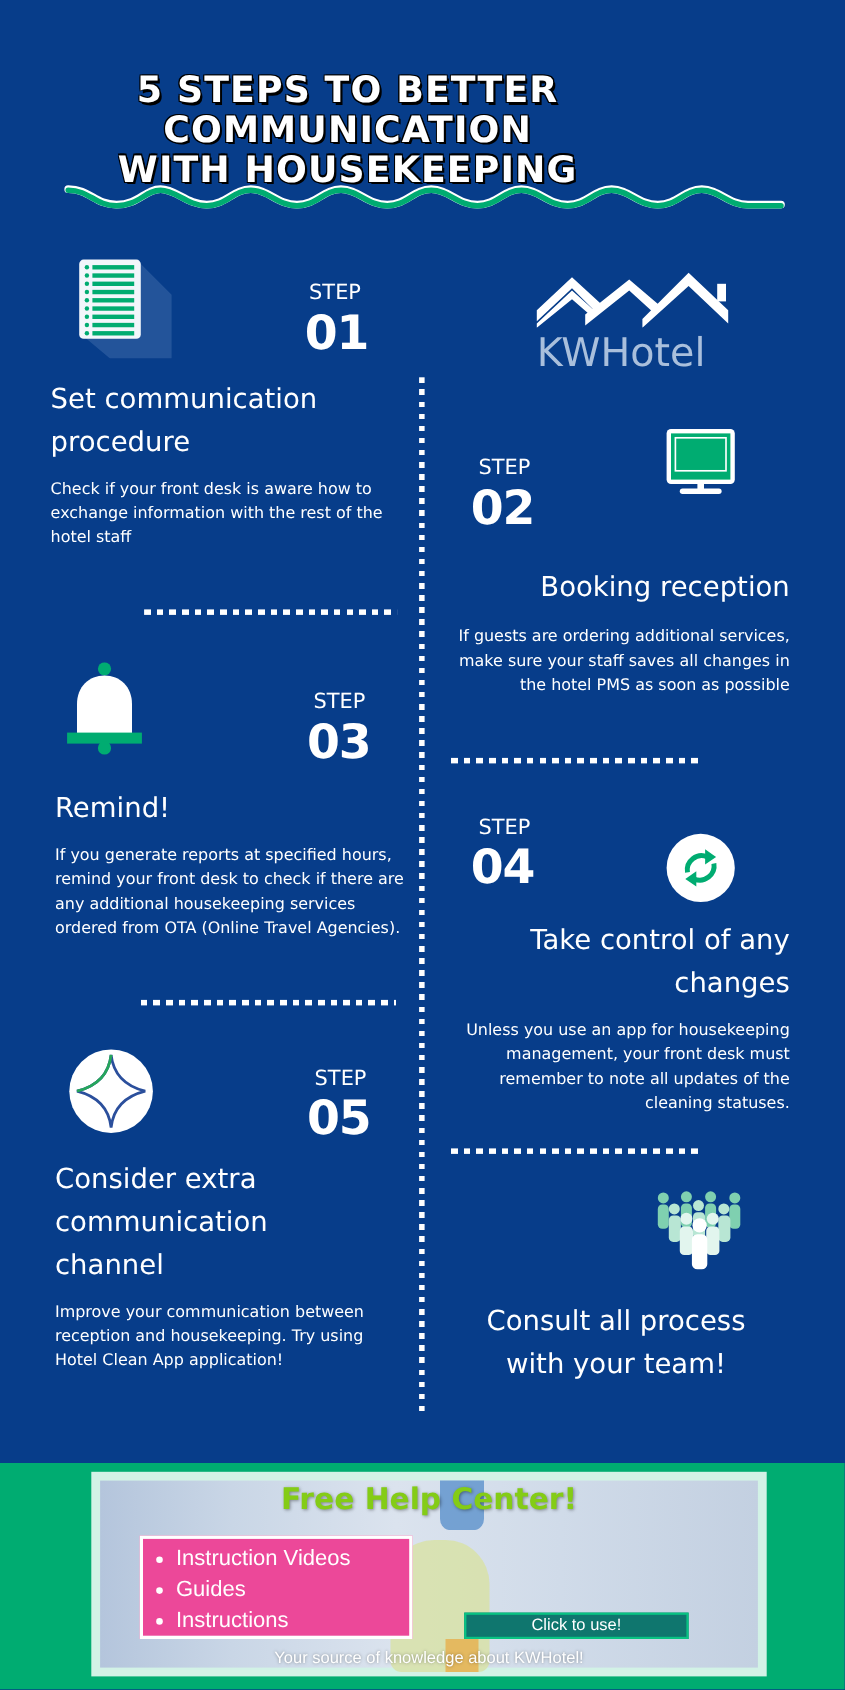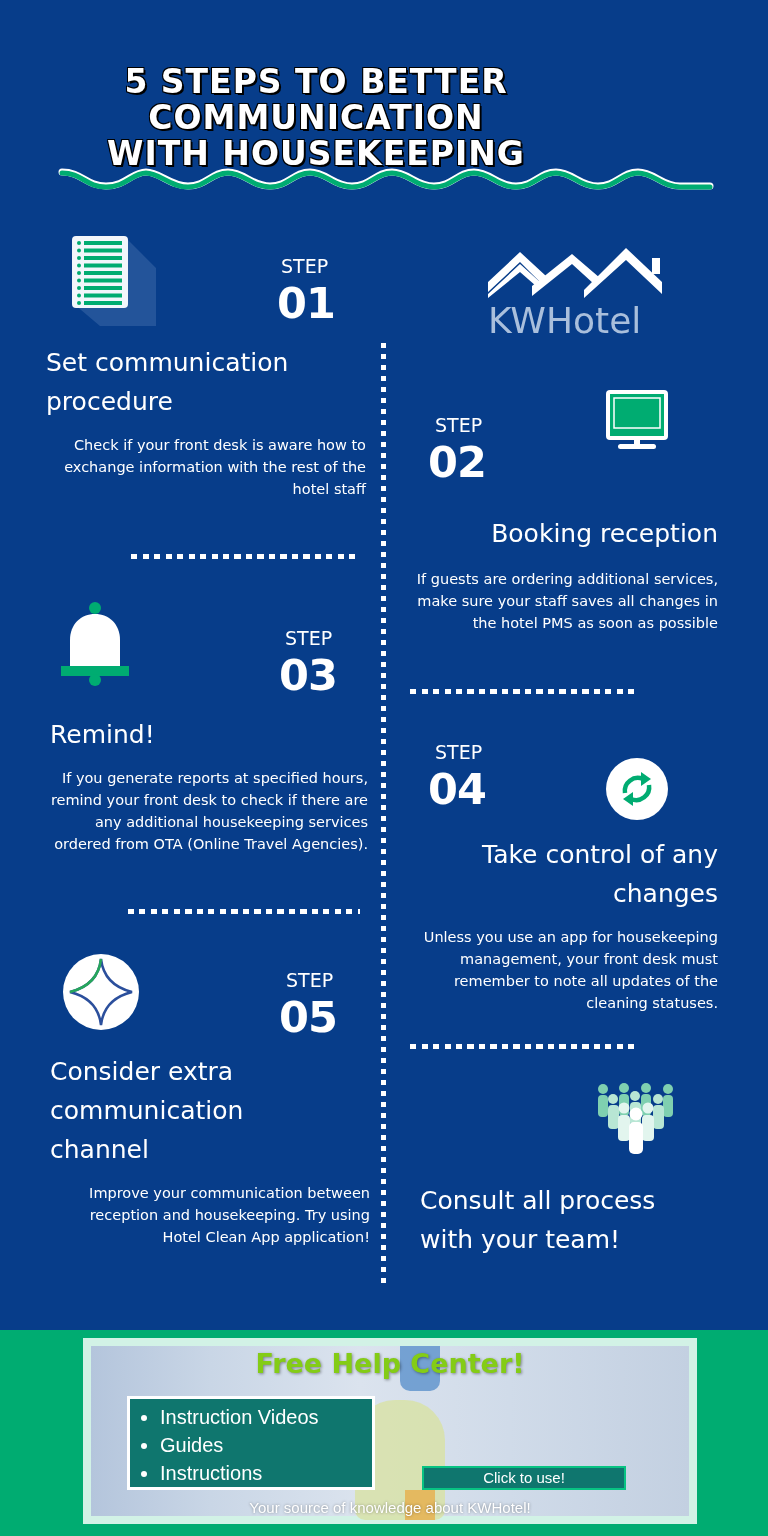--- a/index.html
+++ b/index.html
@@ -9,32 +9,32 @@
   .title { left:0; width:632px; top:64px; text-align:center; font-family:"DejaVu Sans", sans-serif;
            font-weight:bold; font-size:33px; line-height:36px; letter-spacing:1px;
            text-shadow: 2px 2px 0 #000, -1px -1px 0 #000, 1px -1px 0 #000, -1px 1px 0 #000; }
   .wave { left:58px; top:166px; }
   .vline { left:381px; top:343px; width:5px; height:945px;
            background: repeating-linear-gradient(to bottom, #fff 0 5px, transparent 5px 11px); }
   .hline { height:5px; background: repeating-linear-gradient(to right, #fff 0 6px, transparent 6px 11.5px); }
   .step-label { font-family:"DejaVu Sans", sans-serif; font-weight:normal; font-size:19px; line-height:20px; }
   .step-num { font-family:"DejaVu Sans", sans-serif; font-weight:bold; font-size:43px; line-height:44px; letter-spacing:-1px; }
   .heading { font-family:"DejaVu Sans", sans-serif; font-size:25px; line-height:39px; }
-  .body { font-family:"DejaVu Sans", sans-serif; font-size:14.5px; line-height:22px;text-align:right; }
+  .body { font-family:"DejaVu Sans", sans-serif; font-size:14.5px; line-height:22px; }
   .right { text-align:right; }
   .footer { left:0; top:1330px; width:768px; height:206px; background:#00ac71; }
   .banner { left:83px; top:1338px; width:614px; height:186px; background:#d2f2e6; }
   .banner-inner { left:91px; top:1346px; width:598px; height:170px;
       background: linear-gradient(90deg, #b4c5dc 0%, #c9d6e6 20%, #dbe3ee 45%, #d0dbe9 70%, #c3d0e1 100%); overflow:hidden; }
   .glove { left:355px; top:1400px; width:90px; height:120px; background:#d8e2a8; border-radius:40px 40px 10px 10px; opacity:0.85; }
   .handle { left:405px; top:1490px; width:30px; height:30px; background:#e4b960; }
   .bottle { left:400px; top:1346px; width:40px; height:45px; background:#4a86c7; border-radius:0 0 10px 10px; opacity:0.7; }
   .help-title { left:91px; width:598px; top:1348px; text-align:center; font-weight:bold; font-size:27px;
       font-family:"DejaVu Sans", sans-serif; color:#84cc16; text-shadow:1px 1px 3px rgba(0,0,0,0.4); }
-  .list-box { left:127px; top:1396px; width:242px; height:88px; background:#0f766e; border:3px solid #fff; }
+  .list-box { left:127px; top:1396px; width:242px; height:88px; background:#ec4899; border:3px solid #fff; }
   .list-box ul { margin:0; padding:4px 0 0 30px; font-size:20px; line-height:28px; font-family:"Liberation Sans", sans-serif; }
   .cta { left:422px; top:1466px; width:200px; height:20px; background:#0f766e; border:2px solid #08c383;
       font-size:15px; line-height:20px; text-align:center; color:#fff; cursor:pointer; font-family:"Liberation Sans", sans-serif; }
   .tagline { left:91px; width:598px; top:1499px; text-align:center; font-size:15px; color:#ffffff;
       font-family:"Liberation Sans", sans-serif; text-shadow:0 0 3px rgba(0,0,0,0.4); }
 </style>
 </head>
 <body>
 
 <div class="abs title">
@@ -165,21 +165,21 @@
     <circle cx="28" cy="26" r="5.5"></circle>
       <rect x="22" y="33" width="12" height="26" rx="4"></rect>
     <circle cx="52" cy="26" r="5.5"></circle>
       <rect x="46" y="33" width="12" height="26" rx="4"></rect>
   </g>
   <g fill="#fff">
     <circle cx="40" cy="32" r="6.5"></circle>
       <rect x="33" y="40" width="14" height="32" rx="5"></rect>
   </g>
 </svg>
-<div class="abs heading" style="left:420px;top:1181px;width:280px;text-align:left">Consult all process with your team!</div>
+<div class="abs heading" style="left:420px;top:1181px;width:280px;text-align:center">Consult all process with your team!</div>
 
 <div class="abs footer"></div>
 <div class="abs banner"></div>
 <div class="abs banner-inner"></div>
 <div class="abs bottle"></div>
 <div class="abs glove"></div>
 <div class="abs handle"></div>
 <div class="abs help-title">Free Help Center!</div>
 <div class="abs list-box">
   <ul>

